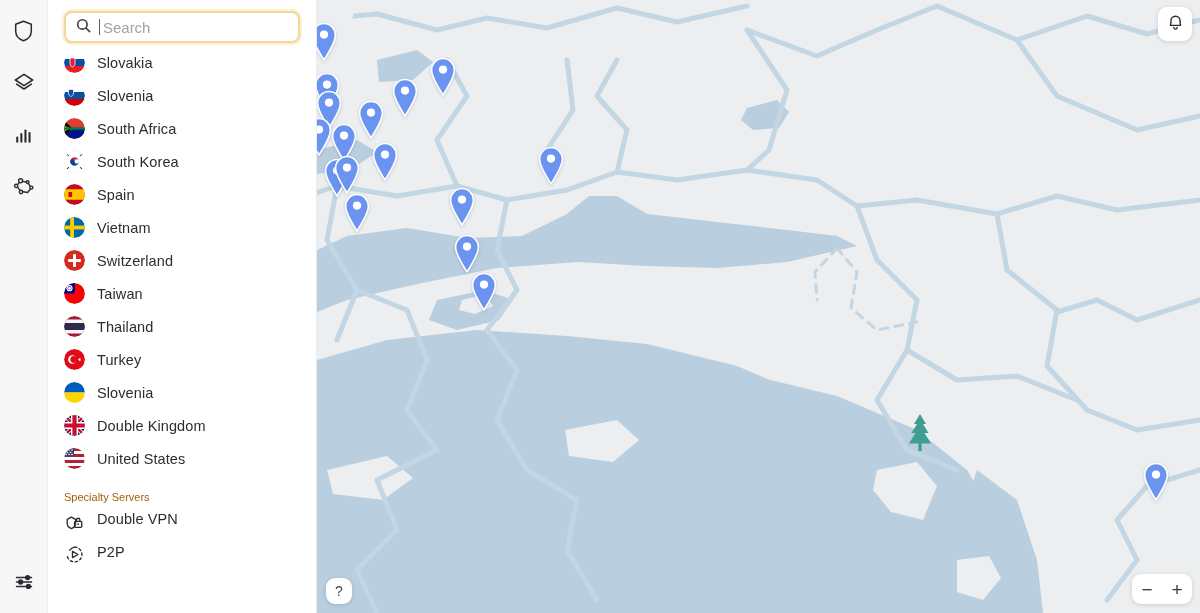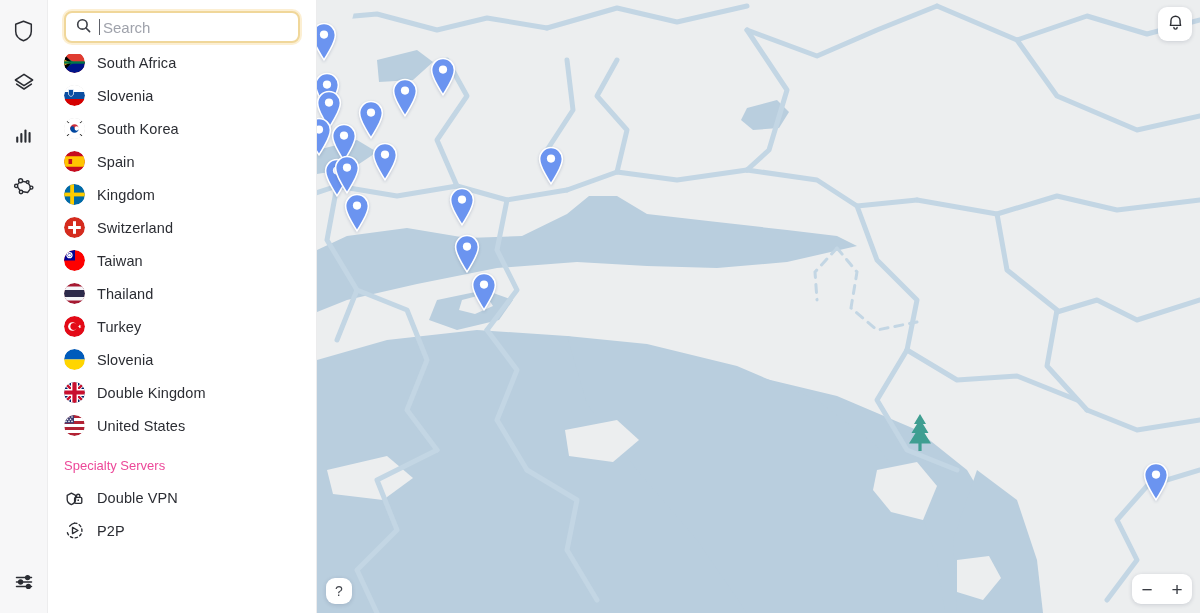--- a/index.html
+++ b/index.html
@@ -75,25 +75,25 @@
   .flag {
     width: 21px; height: 21px; flex: 0 0 21px;
     border-radius: 50%; overflow: hidden;
     position: relative;
     box-shadow: 0 0 0 .5px rgba(0,0,0,.10) inset;
   }
   .flag svg { display: block; width: 21px; height: 21px; }
   .cname { font-size: 14.5px; color: #2b2d33; letter-spacing: .1px; white-space: nowrap; }
 
   .section-head {
-    font-size: 13px; color: #ec4899;
+    font-size: 11px; color: #a16207;
     padding: 16px 16px 8px 16px;
   }
   .spec {
-    display: flex; align-items: center; gap: 12px;
+    display: flex; gap: 12px;
     height: 33px; padding: 0 16px; cursor: pointer;
   }
   .spec .sicon { width: 21px; height: 21px; flex: 0 0 21px; display: flex; align-items: center; justify-content: center; color: #2b2d33; }
 
   
   .map {
     position: relative; flex: 1 1 auto; height: 613px;
     background: #eceeef; overflow: hidden;
   }
   .map svg.base { position: absolute; inset: 0; width: 100%; height: 100%; display: block; }
@@ -204,54 +204,72 @@
       </div>
     </div>
 
     <div class="list">
 
       <div id="country-rows">
           <div class="country">
             <span class="flag">
               <svg viewBox="0 0 21 21">
                 <defs>
+                  <clipPath id="csk">
+                    <circle cx="10.5" cy="10.5" r="10.5"></circle>
+                  </clipPath>
+                </defs>
+                <g clip-path="url(#csk)">
+                  <rect x="0" y="0" width="21" height="7" fill="#fff"></rect>
+                  <rect x="0" y="7" width="21" height="7" fill="#0b4ea2"></rect>
+                  <rect x="0" y="14" width="21" height="7" fill="#ee1c25"></rect>
+                  <path d="M6 6h5v6c0 2-2.5 3-2.5 3S6 14 6 12z" fill="#ee1c25" stroke="#fff" stroke-width=".8"></path>
+                </g>
+              </svg>
+            </span>
+            <span class="cname">Slovakia</span>
+          </div>
+          <div class="country">
+            <span class="flag">
+              <svg viewBox="0 0 21 21">
+                <defs>
+                  <clipPath id="csi">
+                    <circle cx="10.5" cy="10.5" r="10.5"></circle>
+                  </clipPath>
+                </defs>
+                <g clip-path="url(#csi)">
+                  <rect x="0" y="0" width="21" height="7" fill="#fff"></rect>
+                  <rect x="0" y="7" width="21" height="7" fill="#0b4ea2"></rect>
+                  <rect x="0" y="14" width="21" height="7" fill="#d50000"></rect>
+                  <path d="M4.5 4.5h5v4.5c0 1.6-2.5 2.5-2.5 2.5S4.5 10.6 4.5 9z" fill="#0b4ea2" stroke="#fff" stroke-width=".7"></path>
+                </g>
+              </svg>
+            </span>
+            <span class="cname">Slovenia</span>
+          </div>
+          <div class="country">
+            <span class="flag">
+              <svg viewBox="0 0 21 21">
+                <defs>
                   <clipPath id="cza">
                     <circle cx="10.5" cy="10.5" r="10.5"></circle>
                   </clipPath>
                 </defs>
                 <g clip-path="url(#cza)">
                   <rect width="21" height="21" fill="#e03c31"></rect>
                   <rect y="10.5" width="21" height="10.5" fill="#001489"></rect>
                   <path d="M0 4 L10 10.5 L0 17z" fill="#007749"></path>
                   <path d="M0 2 L8 10.5 L0 19 Z" fill="#000"></path>
                   <path d="M0 0 L21 0 L21 2 L9 10.5 L21 19 L21 21 L0 21" fill="none"></path>
                   <path d="M0 7.5 L6.5 10.5 L0 13.5z" fill="#ffb81c"></path>
                   <rect y="9.3" width="21" height="2.4" fill="#007749"></rect>
                 </g>
               </svg>
             </span>
             <span class="cname">South Africa</span>
-          </div>
-          <div class="country">
-            <span class="flag">
-              <svg viewBox="0 0 21 21">
-                <defs>
-                  <clipPath id="csi">
-                    <circle cx="10.5" cy="10.5" r="10.5"></circle>
-                  </clipPath>
-                </defs>
-                <g clip-path="url(#csi)">
-                  <rect x="0" y="0" width="21" height="7" fill="#fff"></rect>
-                  <rect x="0" y="7" width="21" height="7" fill="#0b4ea2"></rect>
-                  <rect x="0" y="14" width="21" height="7" fill="#d50000"></rect>
-                  <path d="M4.5 4.5h5v4.5c0 1.6-2.5 2.5-2.5 2.5S4.5 10.6 4.5 9z" fill="#0b4ea2" stroke="#fff" stroke-width=".7"></path>
-                </g>
-              </svg>
-            </span>
-            <span class="cname">Slovenia</span>
           </div>
           <div class="country">
             <span class="flag">
               <svg viewBox="0 0 21 21">
                 <defs>
                   <clipPath id="ckr">
                     <circle cx="10.5" cy="10.5" r="10.5"></circle>
                   </clipPath>
                 </defs>
                 <g clip-path="url(#ckr)">
@@ -294,21 +312,21 @@
                     <circle cx="10.5" cy="10.5" r="10.5"></circle>
                   </clipPath>
                 </defs>
                 <g clip-path="url(#cse)">
                   <rect width="21" height="21" fill="#006aa7"></rect>
                   <rect x="0" y="8.6" width="21" height="3.8" fill="#fecc00"></rect>
                   <rect x="6.2" y="0" width="3.8" height="21" fill="#fecc00"></rect>
                 </g>
               </svg>
             </span>
-            <span class="cname">Kingdom</span>
+            <span class="cname">Vietnam</span>
           </div>
           <div class="country">
             <span class="flag">
               <svg viewBox="0 0 21 21">
                 <defs>
                   <clipPath id="cch">
                     <circle cx="10.5" cy="10.5" r="10.5"></circle>
                   </clipPath>
                 </defs>
                 <g clip-path="url(#cch)">

